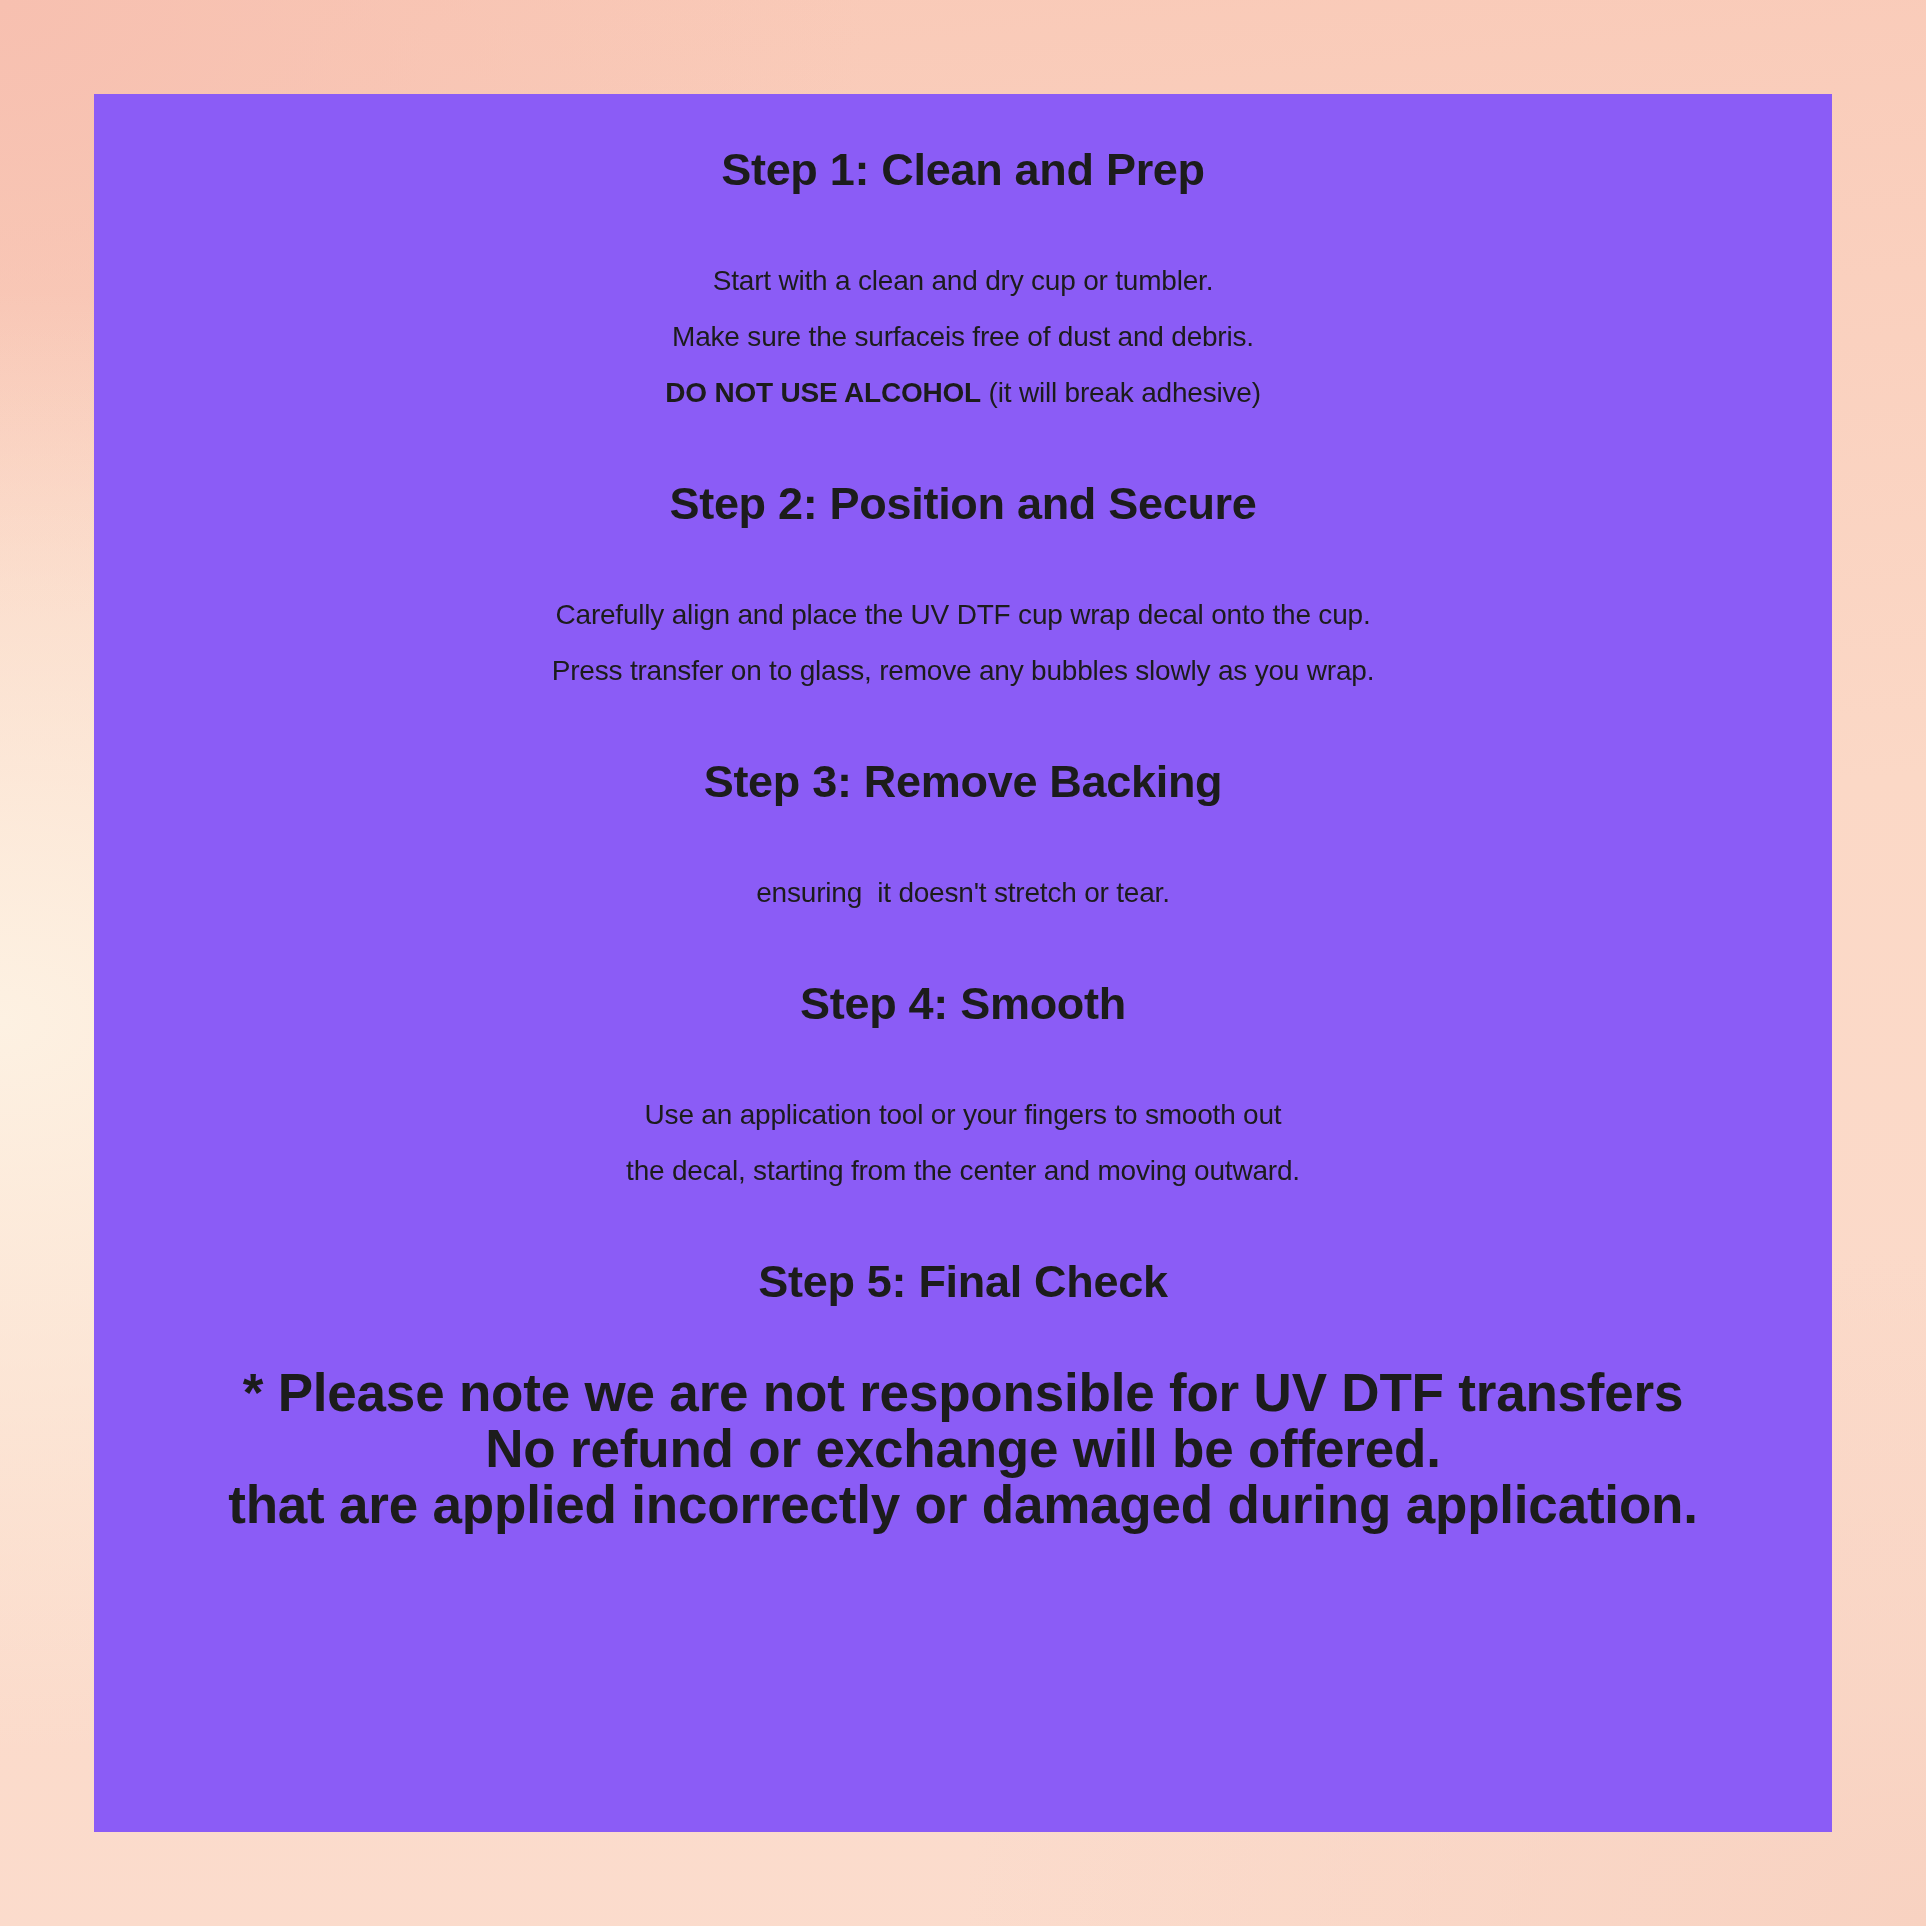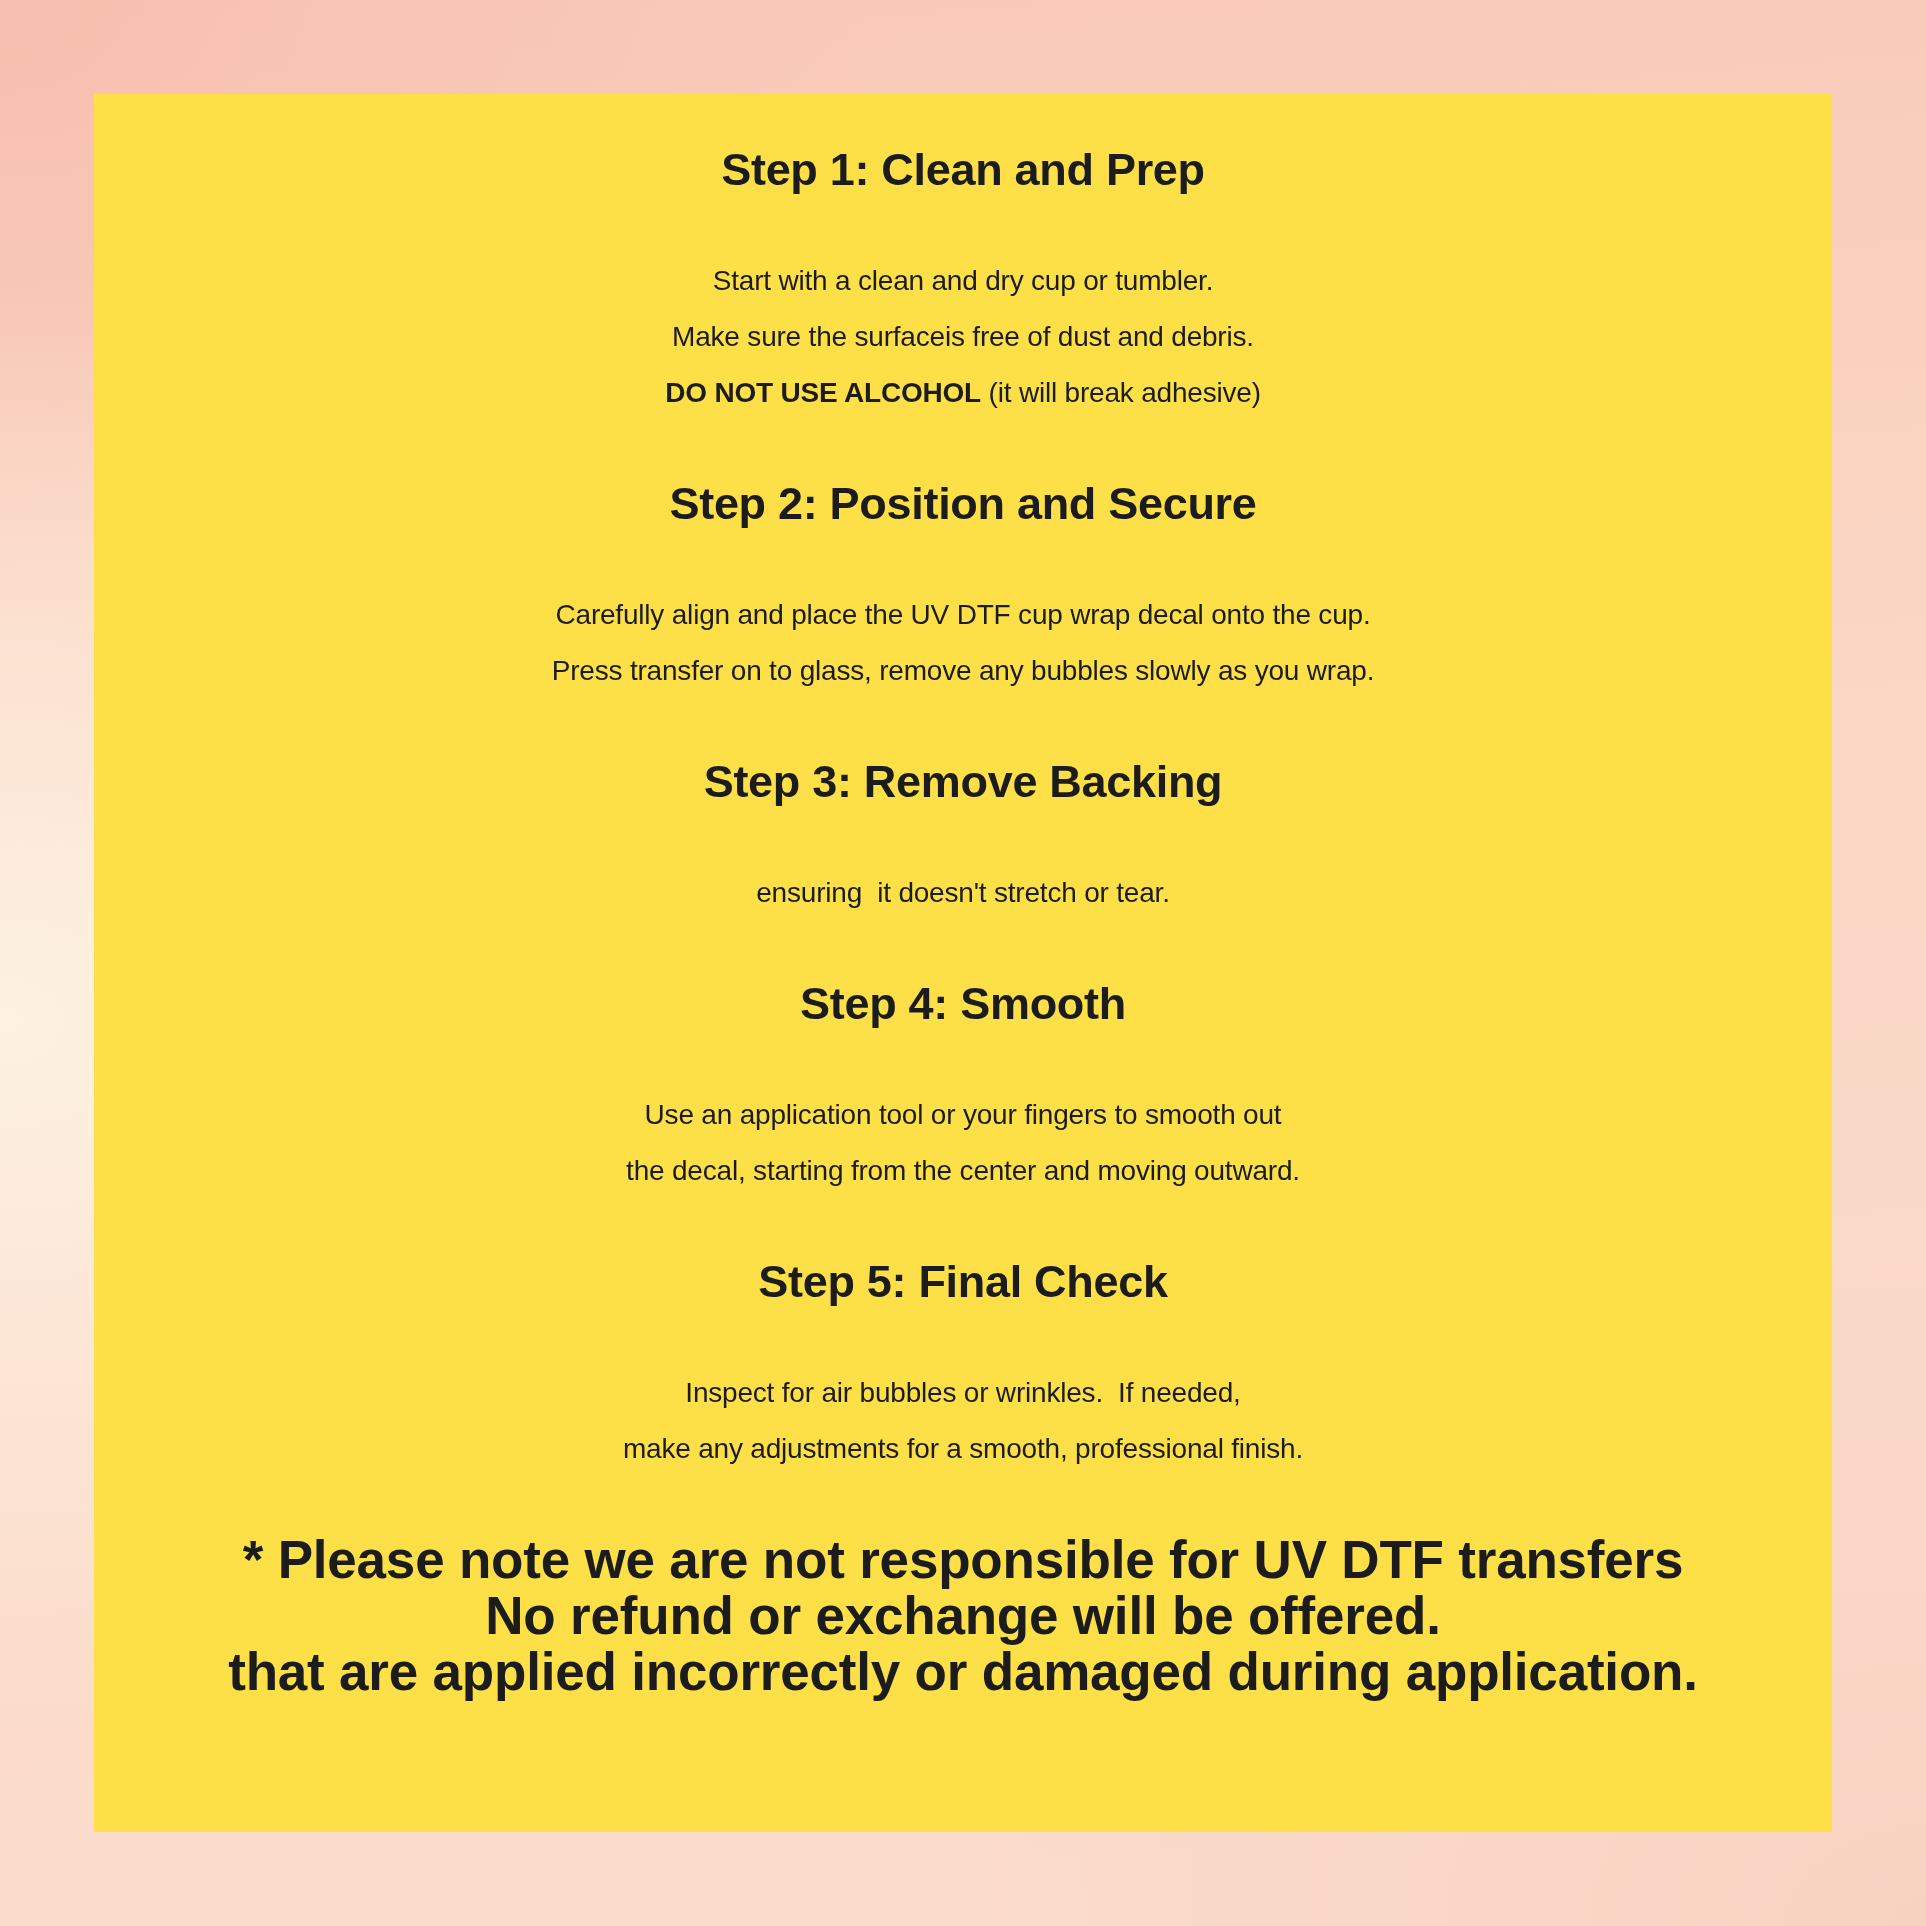--- a/index.html
+++ b/index.html
@@ -17,21 +17,21 @@
       radial-gradient(50% 35% at 100% 100%, #f8d2c1 0%, rgba(248,210,193,0) 100%),
       linear-gradient(175deg, #f9c9b7 0%, #fbd8c6 45%, #fbdccd 100%);
     position: relative;
   }
   .card {
     position: absolute;
     left: 94px;
     top: 94px;
     width: 1738px;
     height: 1738px;
-    background: #fde047;
+    background: #8b5cf6;
     box-sizing: border-box;
     padding: 48px 59px 40px 59px;
     text-align: center;
     color: #1c1c1c;
   }
   .step-heading {
     margin: 0 0 55px 0;
     font-size: 45px;
     font-weight: 700;
     line-height: 56px;
@@ -93,24 +93,20 @@
   <section>
     <h2 class="step-heading">Step 4: Smooth</h2>
     <div class="step-body">
       <span class="line">Use an application tool or your fingers to smooth out</span>
       <span class="line">the decal, starting from the center and moving outward.</span>
     </div>
   </section>
 
   <section>
     <h2 class="step-heading">Step 5: Final Check</h2>
-    <div class="step-body">
-      <span class="line">Inspect for air bubbles or wrinkles.  If needed,</span>
-      <span class="line">make any adjustments for a smooth, professional finish.</span>
-    </div>
   </section>
 
   <section class="disclaimer">
     <span class="line">* Please note we are not responsible for UV DTF transfers</span>
     <span class="line">No refund or exchange will be offered.</span>
     <span class="line">that are applied incorrectly or damaged during application.</span>
   </section>
 
 </main>
 

